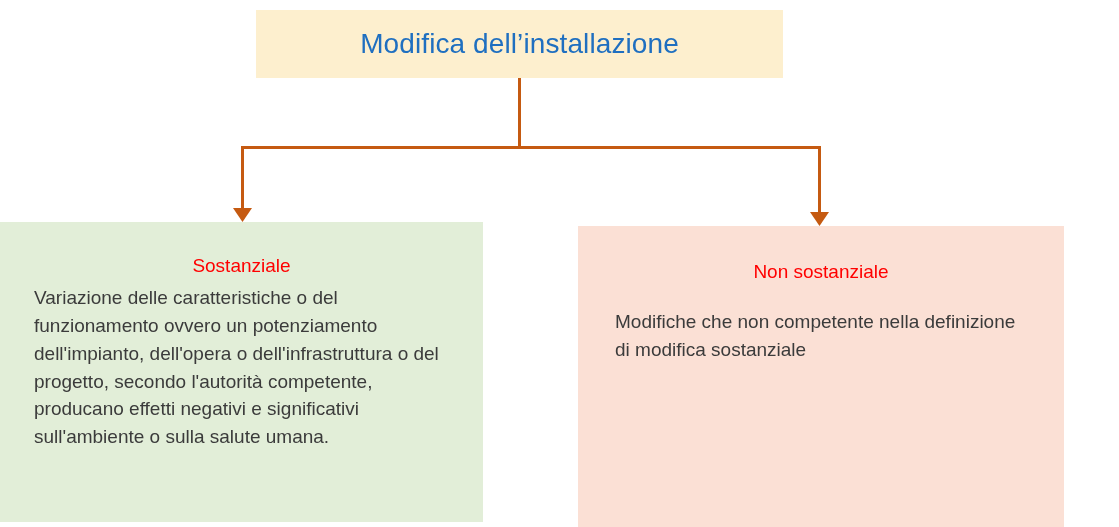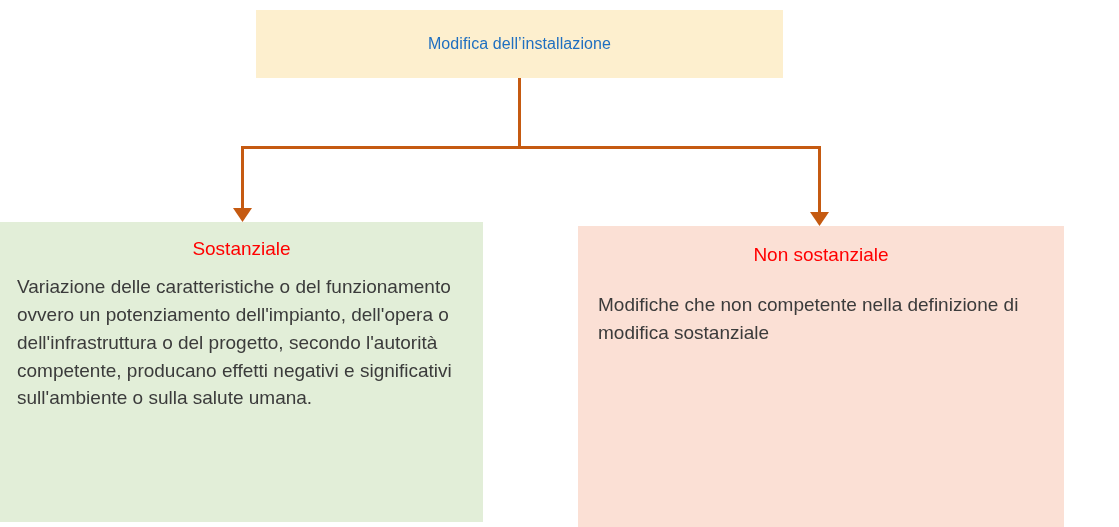--- a/index.html
+++ b/index.html
@@ -27,42 +27,42 @@
     width: 527px;
     height: 68px;
     background: #FDEFCE;
     display: flex;
     align-items: center;
     justify-content: center;
     box-sizing: border-box;
   }
   .node-root-label {
     color: #1F6FC0;
-    font-size: 16px;
+    font-size: 28px;
     font-family: "Liberation Sans", sans-serif;
     line-height: 1.2;
     text-align: center;
     letter-spacing: 0.1px;
   }
 
   
   .connectors {
     position: absolute;
     left: 0;
     top: 0;
     width: 1119px;
     height: 527px;
     pointer-events: none;
   }
 
   
   .node-branch {
     position: absolute;
     box-sizing: border-box;
-    padding: 0;
+    padding: 17px;
   }
   .node-substantial {
     left: 0px;
     top: 222px;
     width: 483px;
     height: 300px;
     background: #E2EED8;
   }
   .node-nonsubstantial {
     left: 578px;
@@ -86,21 +86,21 @@
   }
   .branch-body {
     color: #3B3B3B;
     font-size: 19px;
     font-family: "Liberation Sans", sans-serif;
     line-height: 1.47;
     text-align: left;
     white-space: pre-line;
   }
   .node-substantial .branch-body {
-    margin-top: 12px;
+    margin-top: 6px;
     margin-left: 17px;
     margin-right: 14px;
   }
   .node-nonsubstantial .branch-body {
     margin-top: 24px;
     margin-left: 20px;
     margin-right: 16px;
   }
 </style>
 </head>

